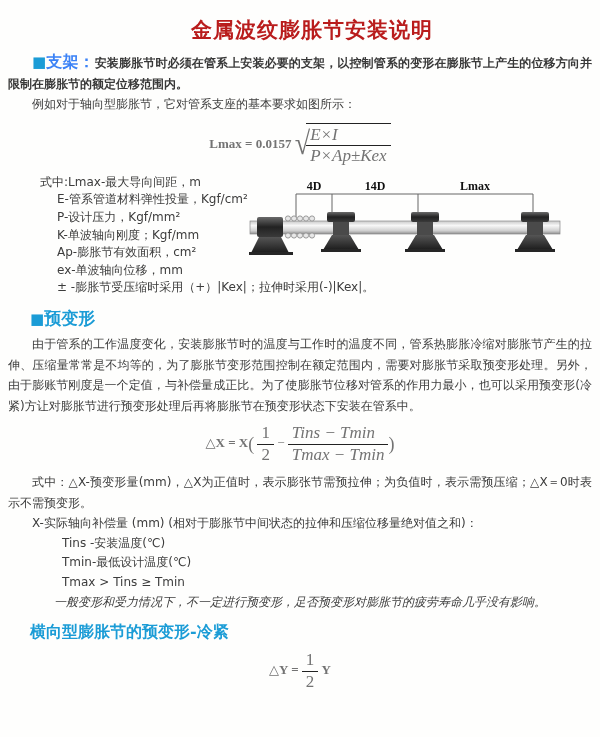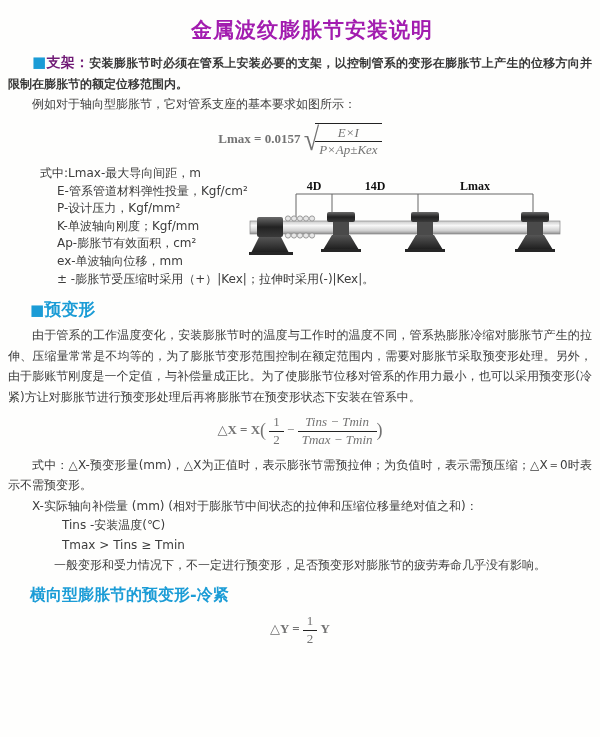--- a/index.html
+++ b/index.html
@@ -10,32 +10,32 @@
   .page {
     position:relative;
     width:600px; height:737px;
     background:#fefefd;
     overflow:hidden;
     color:#3c3c3c;
   }
   .doc-title {
     margin:16px 0 8px 0;
     text-align:center;
-    font-size:21px; font-weight:bold; color:#a21caf;
+    font-size:21px; font-weight:bold; color:#b91c1c;
     letter-spacing:1px;
     padding-left:24px;
   }
   .para {
     margin:0 8px;
     font-size:12px; line-height:20.5px;
     text-align:justify;
   }
   .indent { text-indent:2em; }
   .sec-head-inline {
-    color:#701a75; font-size:14px; font-weight:bold;
+    color:#3b82f6; font-size:16px; font-weight:bold;
   }
   .sq { color:#1b9cd6; font-size:15px; }
   .bold-intro { font-weight:600; color:#383838; }
   .sec-head {
     margin:10px 0 4px 30px;
     color:#1b9cd6; font-size:17px; font-weight:bold;
   }
   .sub-head {
     color:#1b9cd6; font-size:16px; font-weight:bold;
     margin:8px 0 4px 0;
@@ -46,41 +46,41 @@
   .formula {
     font-family:"Liberation Serif", "DejaVu Serif", serif;
     color:#737373;
     text-align:center;
     margin:8px 0;
     font-size:13px;
   }
   .formula .bold { font-weight:bold; }
   .frac {
     display:inline-block; vertical-align:middle;
-    text-align:center; line-height:1.1; font-size:13px;
+    text-align:left; line-height:1.1; font-size:17px;
   }
   .frac .num { display:block; border-bottom:1px solid #222; padding:0 4px 1px; }
   .frac .den { display:block; padding:1px 4px 0; }
   .ital { font-style:italic; }
   .sqrt-glyph {
     display:inline-block; font-size:28px; font-weight:400;
     transform:scaleY(1.15); vertical-align:middle;
     margin-right:-4px; line-height:0.8;
   }
   .overbar { display:inline-block; border-top:1.6px solid #222; padding-top:2px; vertical-align:middle; }
   .paren { font-size:18px; vertical-align:middle; }
 
   .defs { margin:4px 0 0 40px; }
   .def-line { font-size:12px; line-height:17.6px; color:#3c3c3c; }
   .def-line.ind { margin-left:17px; }
 
   .note-line { margin:2px 8px 0; font-size:12px; line-height:20px; text-indent:2em; text-align:justify; }
 
   .var-line { margin-left:62px; font-size:12px; line-height:19.5px; }
-  .closing { margin:0 8px; font-size:12px; line-height:20px; text-indent:46px; text-align:justify; }
+  .closing { margin:0 8px; font-size:12px; line-height:20px; text-indent:46px; text-align:justify;font-style:italic; }
 
   .diagram {
     position:absolute; left:248px; top:176px;
     width:352px; height:102px;
   }
   .dim-label {
     font-family:"Liberation Serif", "DejaVu Serif", serif;
     font-weight:bold; font-size:12px; fill:#101010;
   }
 </style>
@@ -195,20 +195,21 @@
     <span class="bold">△X = X</span><span class="paren">(</span>
     <span class="frac"><span class="num">1</span><span class="den">2</span></span>
     <span>−</span>
     <span class="frac ital"><span class="num">Tins − Tmin</span><span class="den">Tmax − Tmin</span></span><span class="paren">)</span>
   </div>
 
   <p class="para indent">式中：△X-预变形量(mm)，△X为正值时，表示膨张节需预拉伸；为负值时，表示需预压缩；△X＝0时表示不需预变形。</p>
   <p class="para indent">X-实际轴向补偿量 (mm) (相对于膨胀节中间状态的拉伸和压缩位移量绝对值之和)：</p>
 
   <div class="var-line">Tins -安装温度(℃)</div>
+  <div class="var-line">Tmin-最低设计温度(℃)</div>
   <div class="var-line">Tmax &gt; Tins ≥ Tmin</div>
 
   <p class="closing">一般变形和受力情况下，不一定进行预变形，足否预变形对膨胀节的疲劳寿命几乎没有影响。</p>
 
   <div class="sub-head lateral">横向型膨胀节的预变形-冷紧</div>
 
   <div class="formula">
     <span class="bold">△Y =</span>
     <span class="frac"><span class="num">1</span><span class="den">2</span></span>
     <span class="bold">Y</span>

